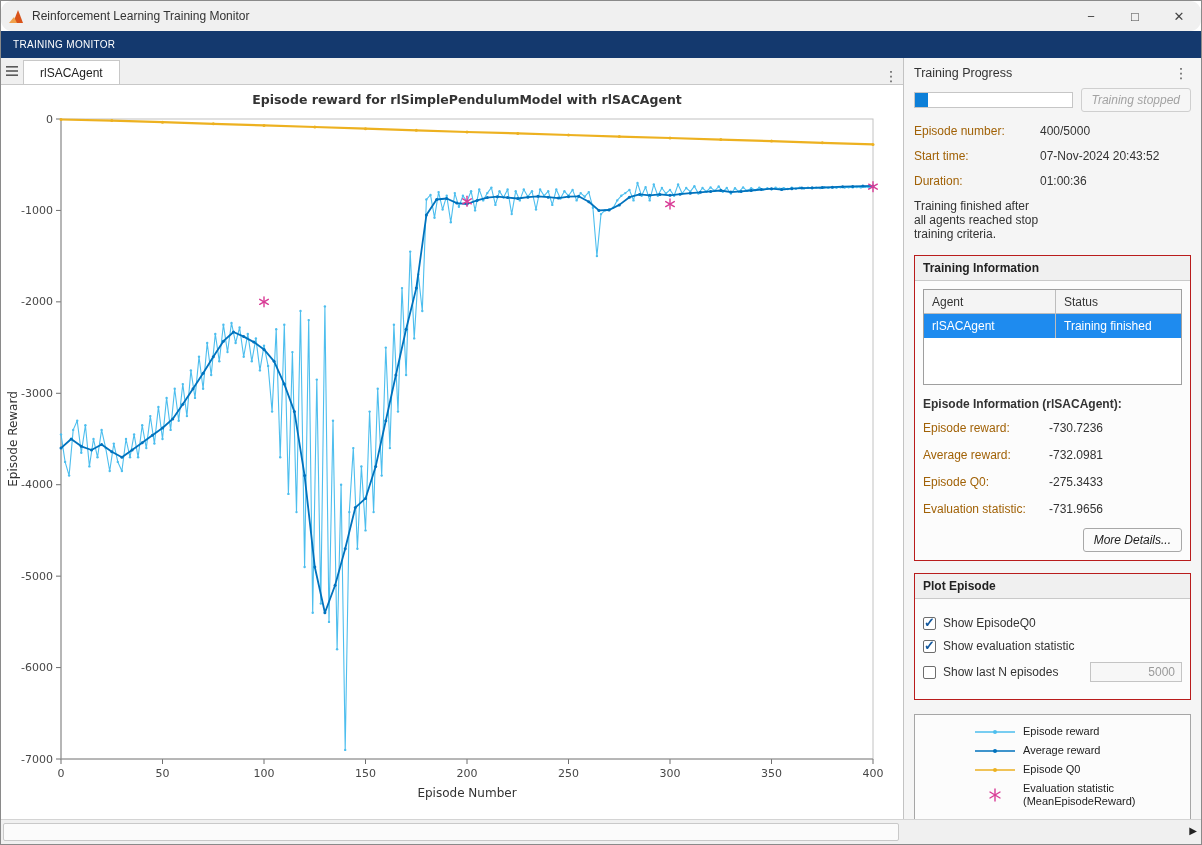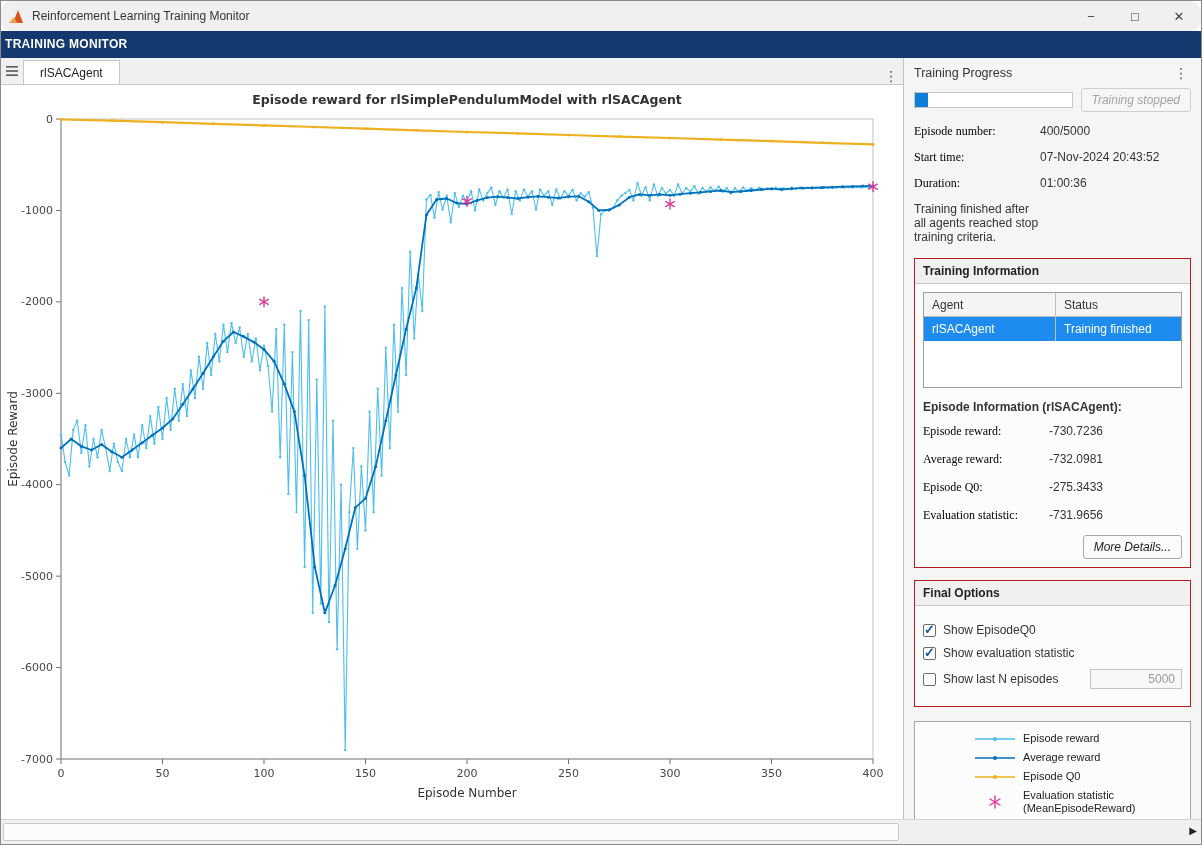--- a/index.html
+++ b/index.html
@@ -9,21 +9,21 @@
 
   
   .titlebar { height:30px; background:#f0f0f0; display:flex; align-items:center;border-radius:11px; }
   .titlebar .logo { margin-left:8px; width:16px; height:15px; display:inline-block; }
   .titlebar .wtitle { margin-left:7px; font-size:12px; color:#333; }
   .win-controls { margin-left:auto; display:flex; height:30px; }
   .win-btn { width:44px; height:30px; display:flex; align-items:center; justify-content:center; color:#444; font-size:13px; cursor:default; }
 
   
   .toolstrip { height:27px; background:#14396e; display:flex; align-items:center; }
-  .toolstrip .ts-tab { color:#ffffff; font-size:12px; font-weight:bold; letter-spacing:0.3px; padding:0 4px; height:27px; line-height:27px; }
+  .toolstrip .ts-tab { color:#ffffff; font-size:10px; font-weight:normal; letter-spacing:0.3px; padding:0 12px; height:27px; line-height:27px; }
 
   
   .main { position:absolute; top:57px; left:0; right:0; bottom:25px; display:flex; }
   .doc-area { width:903px; border-right:1px solid #c3c3c3; display:flex; flex-direction:column; background:#ffffff; }
   .tab-bar { height:27px; background:#f0f0f0; border-bottom:1px solid #c8c8c8; display:flex; align-items:flex-end; }
   .grid-icon { width:22px; height:26px; display:flex; align-items:center; justify-content:center; color:#555; }
   .doc-tab { background:#ffffff; border:1px solid #c8c8c8; border-bottom:none; height:24px; padding:0 16px; display:flex; align-items:center; font-size:12px; color:#222; }
   .tab-spacer { flex:1; }
   .kebab { color:#555; font-size:14px; width:24px; text-align:center; cursor:default; }
   .chart-region { flex:1; background:#ffffff; position:relative; }
@@ -32,21 +32,21 @@
   
   .right-panel { flex:1; background:#f5f5f5; display:flex; flex-direction:column; overflow:hidden; }
   .panel-header { display:flex; align-items:center; justify-content:space-between; padding:7px 8px 5px 10px; font-size:12.5px; color:#333; }
   .progress-row { display:flex; align-items:center; gap:8px; padding:2px 10px 4px 10px; }
   .progress-track { flex:1; height:16px; background:#ffffff; border:1px solid #c6c6c6; position:relative; }
   .progress-fill { position:absolute; left:0; top:0; bottom:0; background:#0d7fd8; }
   .btn { font-family:"Liberation Sans", sans-serif; font-size:12px; background:#f5f5f5; border:1px solid #c0c0c0; border-radius:3px; padding:4px 10px; color:#222;font-style:italic; }
   .btn.disabled { color:#a3a3a3; background:#f6f6f6; border-color:#cfcfcf; }
   .btn.light { background:#fbfbfb; border-color:#a8a8a8; }
   .info-grid { display:grid; grid-template-columns:126px 1fr; row-gap:11px; padding:8px 10px 10px 10px; font-size:12px; }
-  .info-grid .lab { color:#000000;font-family:Liberation Serif, serif; }
+  .info-grid .lab { color:#a16207; }
   .info-grid .val { color:#333; }
 
   .section { margin:4px 10px 8px 10px; border:1px solid #b91c1c; background:#fcfcfc; }
   .section-title { font-weight:bold; font-size:12px; padding:5px 8px; border-bottom:1px solid #c9c9c9; background:#f0f0f0; color:#222; }
   .section-body { padding:8px; }
 
   .agent-table { border:1px solid #9f9f9f; background:#ffffff; }
   .tr { display:flex; height:24px; }
   .tr .td { flex:0 0 132px; display:flex; align-items:center; padding:0 8px; border-right:1px solid #bdbdbd; overflow:hidden; white-space:nowrap; }
   .tr .td:last-child { flex:1; border-right:none; }
@@ -543,21 +543,21 @@
             <div class="lab">Evaluation statistic:</div>
             <div class="val">-731.9656</div>
           </div>
           <div class="btn-row">
             <button class="btn light">More Details...</button>
           </div>
         </div>
       </div>
 
       <div class="section">
-        <div class="section-title">Final Options</div>
+        <div class="section-title">Plot Episode</div>
         <div class="section-body">
           <div class="cb-row">
             <span class="cb checked"></span>
             <span>Show EpisodeQ0</span>
           </div>
           <div class="cb-row">
             <span class="cb checked"></span>
             <span>Show evaluation statistic</span>
           </div>
           <div class="cb-row with-input">

